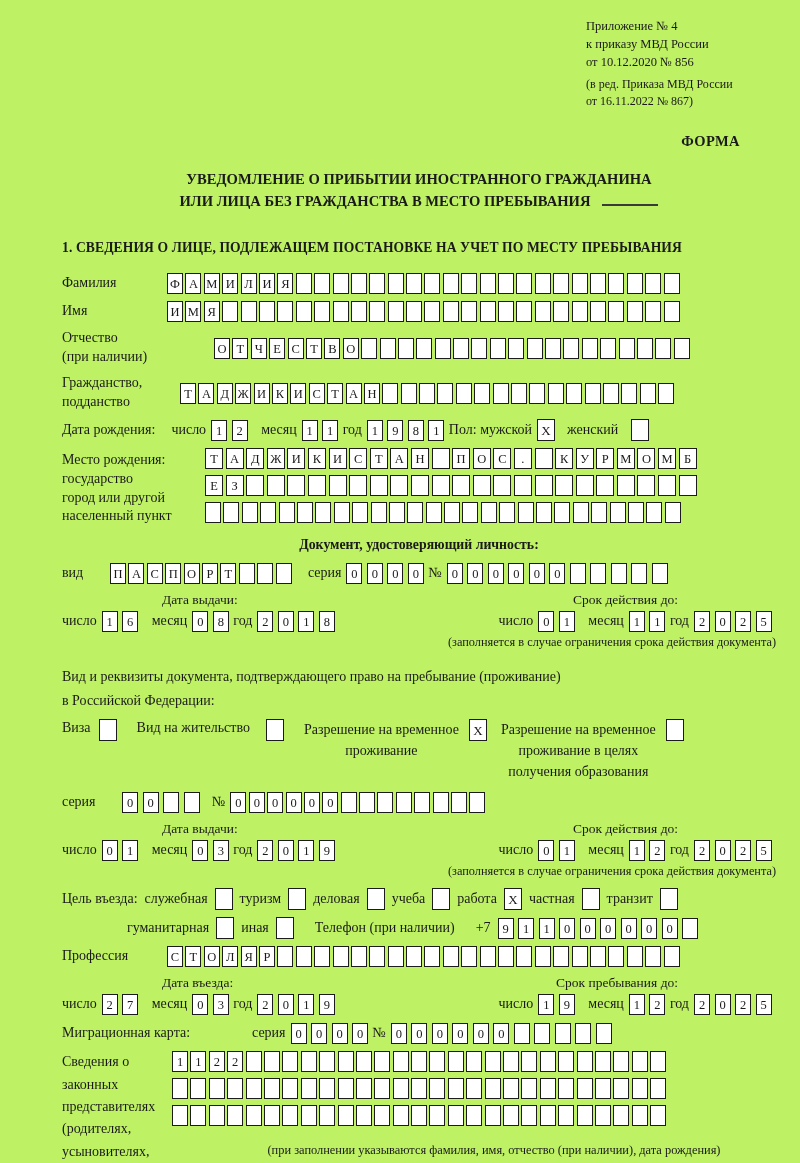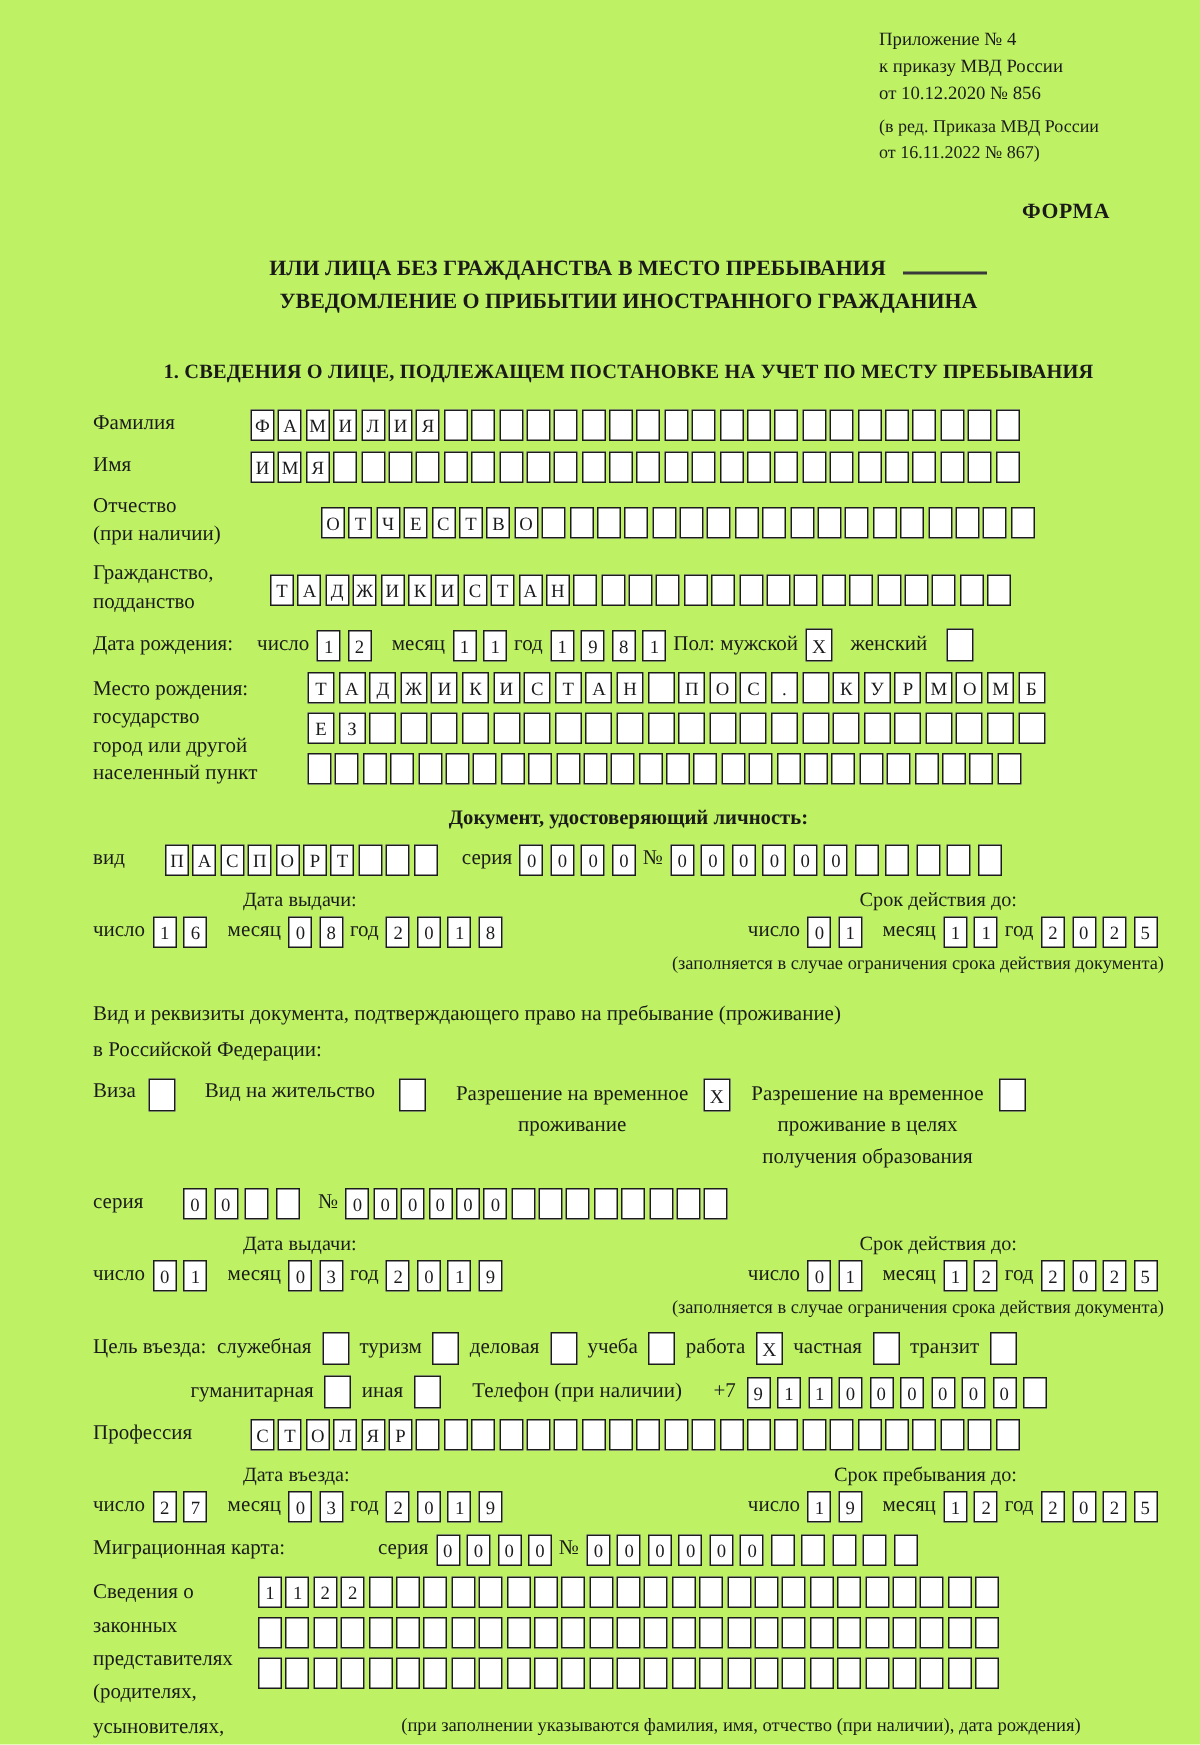--- a/index.html
+++ b/index.html
@@ -9,21 +9,21 @@
     padding:18px 24px 16px 62px;
     font-family:"Liberation Serif","DejaVu Serif",serif;
     color:#1a1a1a; font-size:14px; line-height:1.35;
   }
   .pre { white-space:pre-line; }
   .annex { margin-left:auto; width:190px; font-size:12.5px; line-height:1.42; }
   .annex-ed { margin-left:auto; width:190px; font-size:12px; line-height:1.42; margin-top:5px; }
   .forma { text-align:right; padding-right:36px; font-weight:bold; font-size:14.5px; margin-top:22px; letter-spacing:.4px; }
   .title { text-align:center; font-weight:bold; font-size:14.6px; margin-top:16px; line-height:1.55; }
   .blank-line { display:inline-block; width:56px; border-bottom:2px solid #3a3a3a; height:.85em; margin-left:12px; }
-  .section-heading { font-weight:bold; font-size:13.6px; margin:26px 0 16px 0; letter-spacing:.1px; white-space:nowrap;text-align:center; }
+  .section-heading { font-weight:bold; font-size:13.6px; margin:26px 0 16px 0; letter-spacing:.1px; white-space:nowrap; }
 
   .row { display:flex; align-items:center; margin-bottom:7px; }
   .row.top { align-items:center; }
   .lbl { flex-shrink:0; }
   .w105 { width:105px; } .w118 { width:118px; } .w152 { width:152px; }
   .w143 { width:143px; } .w48 { width:48px; } .w160 { width:160px; }
 
   .cells { white-space:nowrap; line-height:0; }
   .cell {
     display:inline-block; width:16px; height:21px; line-height:20px;
@@ -73,22 +73,22 @@
 <div class="page">
 
   <div class="annex pre">Приложение № 4
 к приказу МВД России
 от 10.12.2020 № 856</div>
   <div class="annex-ed pre">(в ред. Приказа МВД России
 от 16.11.2022 № 867)</div>
   <div class="forma">ФОРМА</div>
 
   <div class="title">
+    <div>УВЕДОМЛЕНИЕ О ПРИБЫТИИ ИНОСТРАННОГО ГРАЖДАНИНА</div>
     <div><span>ИЛИ ЛИЦА БЕЗ ГРАЖДАНСТВА В МЕСТО ПРЕБЫВАНИЯ</span><span class="blank-line"></span></div>
-    <div>УВЕДОМЛЕНИЕ О ПРИБЫТИИ ИНОСТРАННОГО ГРАЖДАНИНА</div>
   </div>
 
   <div class="section-heading">1. СВЕДЕНИЯ О ЛИЦЕ, ПОДЛЕЖАЩЕМ ПОСТАНОВКЕ НА УЧЕТ ПО МЕСТУ ПРЕБЫВАНИЯ</div>
 
   <div class="row">
     <span class="lbl w105">Фамилия</span>
     <span class="cells"><span class="cell">Ф</span><span class="cell">А</span><span class="cell">М</span><span class="cell">И</span><span class="cell">Л</span><span class="cell">И</span><span class="cell">Я</span><span class="cell"></span><span class="cell"></span><span class="cell"></span><span class="cell"></span><span class="cell"></span><span class="cell"></span><span class="cell"></span><span class="cell"></span><span class="cell"></span><span class="cell"></span><span class="cell"></span><span class="cell"></span><span class="cell"></span><span class="cell"></span><span class="cell"></span><span class="cell"></span><span class="cell"></span><span class="cell"></span><span class="cell"></span><span class="cell"></span><span class="cell"></span></span>
   </div>
 
   <div class="row">

